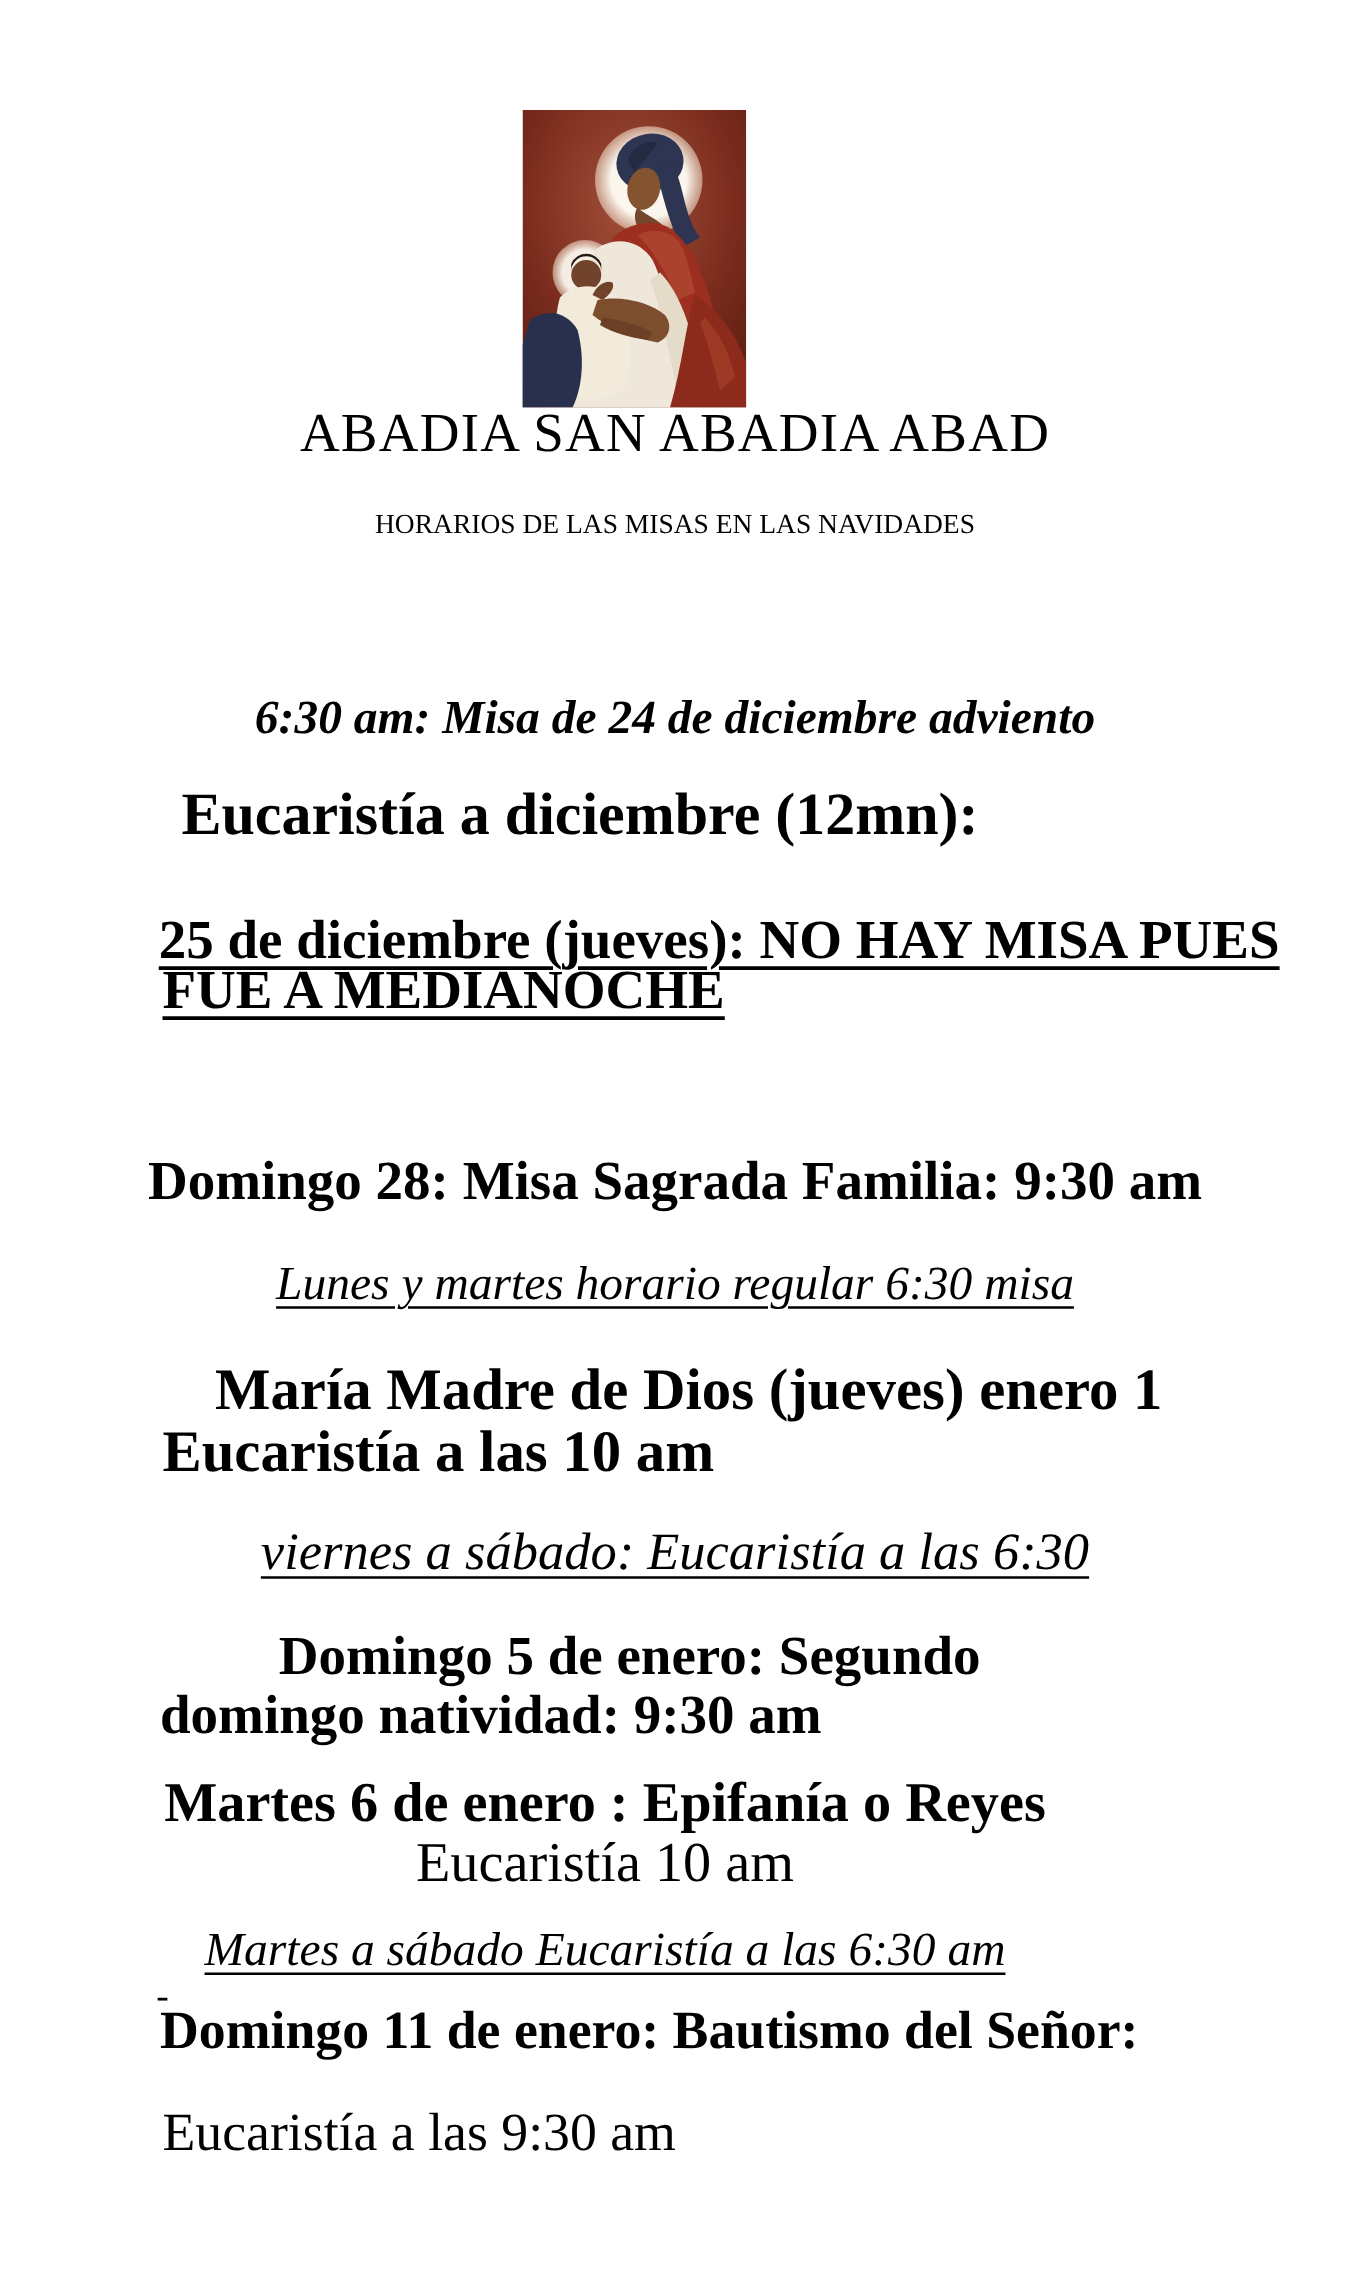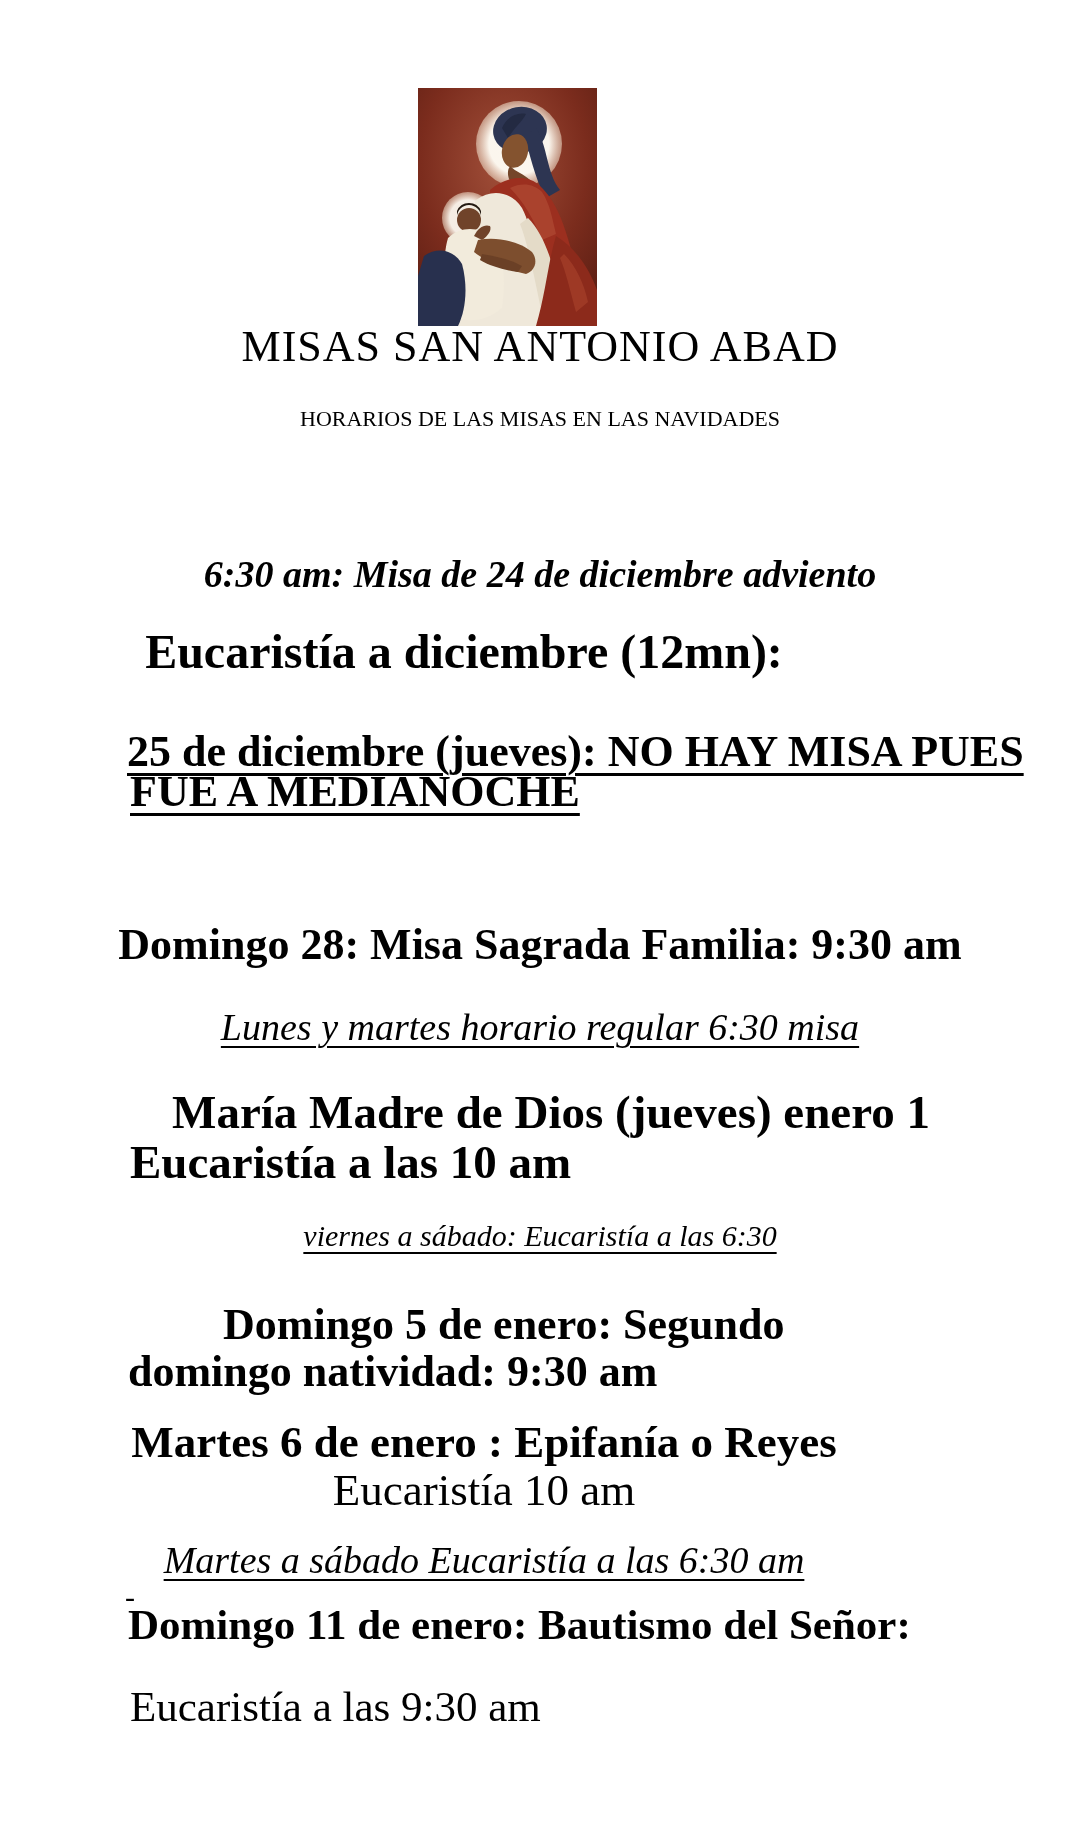--- a/index.html
+++ b/index.html
@@ -27,21 +27,21 @@
   .t-dec24m  {left:0;top:553px;width:1080px;font-size:38px;font-style:italic;}
   .t-mid1    {left:0;top:625px;width:928px;font-size:48px;}
   .t-mid2    {left:0;top:678px;width:934px;font-size:46px;}
   .t-dec25a  {left:127px;top:727px;font-size:44px;}
   .t-dec25b  {left:130px;top:767px;font-size:44px;}
   .t-note1   {left:0;top:846px;width:1080px;font-size:40px;}
   .t-dec28   {left:0;top:920px;width:1080px;font-size:44px;}
   .t-note2   {left:0;top:1006px;width:1080px;font-size:38px;}
   .t-jan1a   {left:22px;top:1086px;width:1058px;font-size:47px;}
   .t-jan1b   {left:130px;top:1136px;font-size:47px;}
-  .t-note3   {left:0;top:1219px;width:1080px;font-size:30px;}
+  .t-note3   {left:0;top:1219px;width:1080px;font-size:42px;}
   .t-jan5a   {left:223px;top:1300px;font-size:44px;}
   .t-jan5b   {left:128px;top:1347px;font-size:44px;}
   .t-jan6a   {left:0;top:1417px;width:968px;font-size:45px;}
   .t-jan6b   {left:0;top:1465px;width:968px;font-size:45px;}
   .t-note4   {left:0;top:1539px;width:968px;font-size:38px;}
   .t-dash    {left:125px;top:1580px;font-size:30px;}
   .t-jan11a  {left:128px;top:1601px;font-size:43px;}
   .t-jan11b  {left:130px;top:1645px;font-size:43px;margin-top:38px;}
 </style>
 </head>
@@ -88,21 +88,21 @@
       <path d="M60,152 C80,148 102,154 114,164 C120,172 118,182 108,186 C88,182 68,174 56,164 Z" fill="#7d4e2e"></path>
       <path d="M64,166 C78,168 94,172 104,178 L100,184 C86,182 72,178 62,172 Z" fill="#6b4026"></path>
 
       <path d="M6,168 C20,158 36,162 44,176 C50,198 48,222 40,238 L0,238 L0,188 Z" fill="#28304e"></path>
 
       <path d="M138,148 C158,160 172,182 179,202 L179,238 L118,238 C128,204 130,174 138,148 Z" fill="#8c2a1b"></path>
       <path d="M146,166 C158,178 166,196 170,214 L158,224 C152,202 148,184 142,170 Z" fill="#a33d28" opacity="0.8"></path>
     </svg>
   </div>
 
-  <div class="ln c t-title">MISAS SAN ANTONIO ABAD</div>
+  <div class="ln c t-title">ABADIA SAN ABADIA ABAD</div>
   <div class="ln c t-subtitle">HORARIOS DE LAS MISAS EN LAS NAVIDADES</div>
 
   <div class="ln c b t-dec24m">6:30 am: Misa de 24 de diciembre adviento</div>
 
   <div class="ln c b t-mid1">Eucaristía a diciembre (12mn):</div>
 
   <div class="ln b u t-dec25a">25 de diciembre (jueves): NO HAY MISA PUES</div>
   <div class="ln b u t-dec25b">FUE A MEDIANOCHE</div>
 
 

